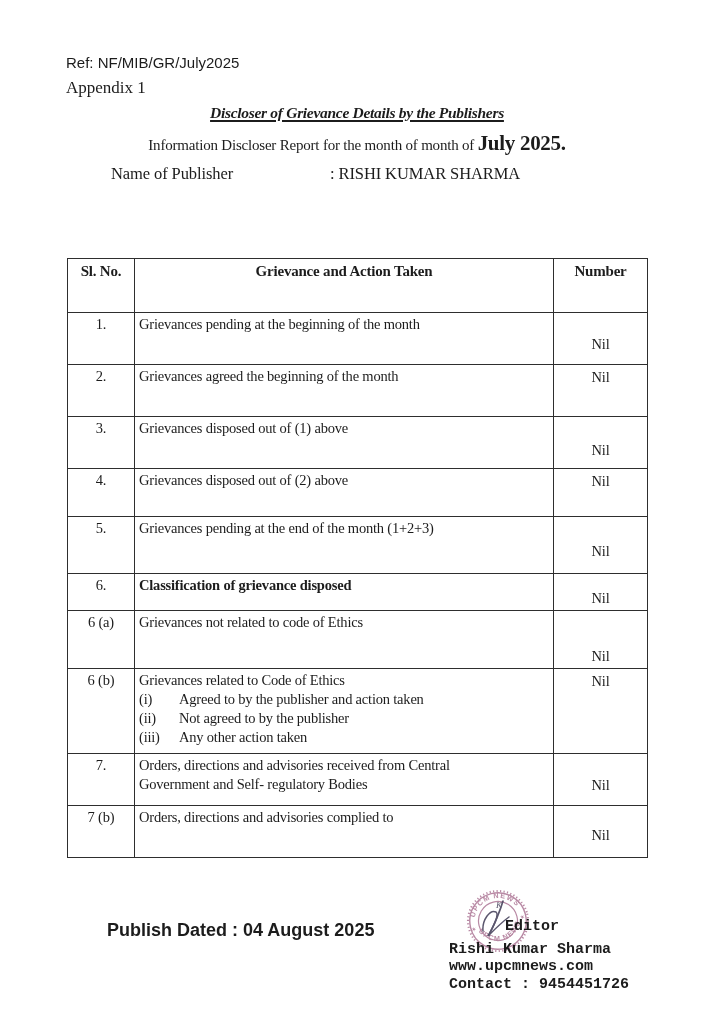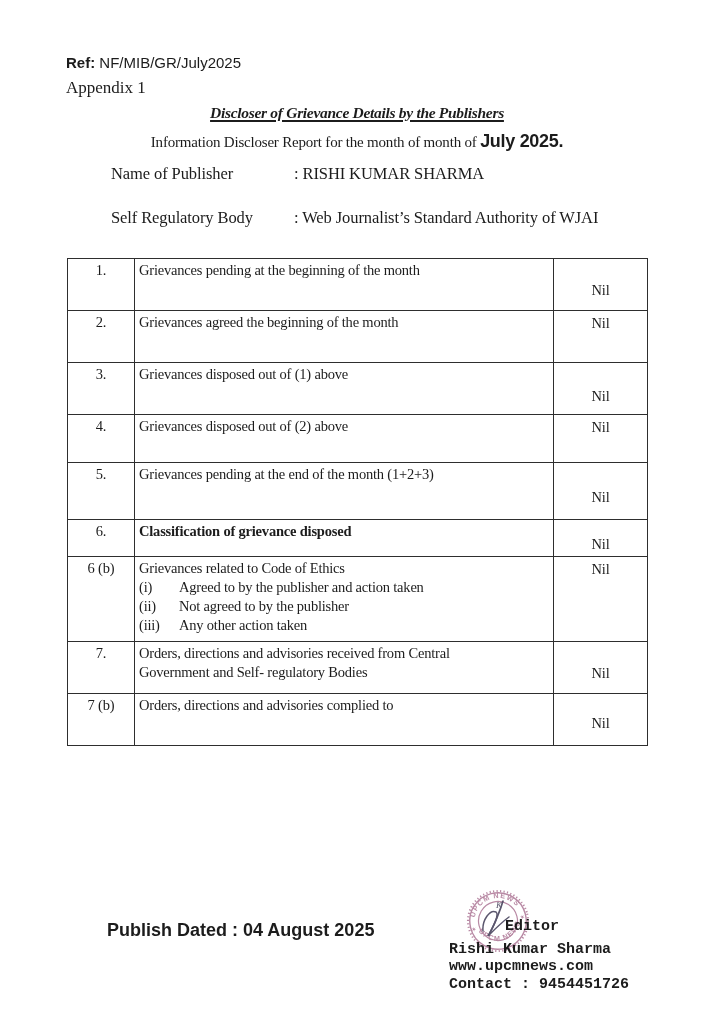--- a/index.html
+++ b/index.html
@@ -4,34 +4,34 @@
 <style>
   html,body{margin:0;padding:0;}
   body{
     width:724px;height:1024px;background:#ffffff;position:relative;
     font-family:"Liberation Serif", serif;color:#1c1c1c;overflow:hidden;
   }
 
   
   .ref-line{position:absolute;left:66px;top:54px;font-family:"Liberation Sans",sans-serif;
     font-size:15px;letter-spacing:0;}
-  .ref-label{font-weight:bold;}
+  .ref-label{font-weight:normal;}
   .appendix{position:absolute;left:66px;top:78px;font-size:17px;}
 
   .title-wrap{position:absolute;left:0;top:104px;width:714px;text-align:center;font-style:italic;}
   .doc-title{font-size:15.5px;font-weight:bold;letter-spacing:-0.3px;
     text-decoration:underline;text-underline-offset:2px;text-decoration-thickness:1.5px;}
   .subtitle-wrap{position:absolute;left:0;top:131px;width:714px;text-align:center;
     font-size:15px;letter-spacing:-0.2px;}
-  .subtitle-month{font-family:Liberation Sans, sans-serif;font-weight:bold;
-    font-size:18px;letter-spacing:-0.3px;}
+  .subtitle-month{font-family:Liberation Serif, serif;font-weight:bold;
+    font-size:21px;letter-spacing:-0.3px;}
 
   
   .pub-block{position:absolute;left:111px;top:163px;font-size:16.5px;letter-spacing:-0.1px;}
-  .pub-row{display:flex;height:22px;line-height:22px;}
+  .pub-row{display:flex;height:22px;line-height:22px;gap:36px;}
   .pub-label{width:183px;flex:0 0 183px;}
 
   
   table.grid{position:absolute;left:67px;top:258px;width:580px;border-collapse:collapse;
     table-layout:fixed;}
   .grid th,.grid td{border:1.6px solid #2e2e2e;vertical-align:top;padding:2px 4px;
     font-size:14.5px;letter-spacing:-0.2px;line-height:19px;}
   .grid th{font-weight:bold;text-align:center;font-size:15px;padding-top:3px;}
   .cell-sl{text-align:center;padding-top:3px;}
   .cell-gr{padding-left:10px;padding-top:3px;}
@@ -66,33 +66,34 @@
   </div>
   <div class="subtitle-wrap"><span>Information Discloser Report for the month of month of </span><span class="subtitle-month">July 2025.</span></div>
 
   <div class="pub-block">
     <div class="pub-row">
       <span class="pub-label">Name of Publisher</span>
       <span>: RISHI KUMAR SHARMA</span>
     </div>
     <div class="pub-row">
     </div>
-    <div class="pub-row">
-      <span class="pub-label">Self Regulatory Body</span>
-      <span>: Web Journalist’s Standard Authority of WJAI</span>
-    </div>
   </div>
 
   <table class="grid">
     <colgroup>
         <col style="width:67px">
         <col style="width:419px">
         <col style="width:94px">
       </colgroup>
     <tbody>
+        <tr style="height:54px">
+      <th>Sl. No.</th>
+      <th>Grievance and Action Taken</th>
+      <th>Number</th>
+    </tr>
     <tr style="height:52px">
       <td class="cell-sl">1.</td>
       <td class="cell-gr">
         <div class="gr-text">Grievances pending at the beginning of the month</div>
       </td>
       <td class="cell-num">
         <span class="nil" style="padding-top:20px">Nil</span>
       </td>
     </tr>
     <tr style="height:52px">
@@ -131,20 +132,29 @@
         <span class="nil" style="padding-top:23px">Nil</span>
       </td>
     </tr>
     <tr style="height:34px">
       <td class="cell-sl">6.</td>
       <td class="cell-gr bold-row">
         <div class="gr-text">Classification of grievance disposed</div>
       </td>
       <td class="cell-num">
         <span class="nil" style="padding-top:13px">Nil</span>
+      </td>
+    </tr>
+    <tr style="height:52px">
+      <td class="cell-sl">6 (a)</td>
+      <td class="cell-gr">
+        <div class="gr-text">Grievances not related to code of  Ethics</div>
+      </td>
+      <td class="cell-num">
+        <span class="nil" style="padding-top:34px">Nil</span>
       </td>
     </tr>
     <tr style="height:85px">
       <td class="cell-sl">6 (b)</td>
       <td class="cell-gr">
         <div class="gr-text">Grievances related to Code of Ethics</div>
         <div class="sub-row">
           <span class="sub-num">(i)</span>
           <span>Agreed to by the publisher and action taken</span>
         </div>

